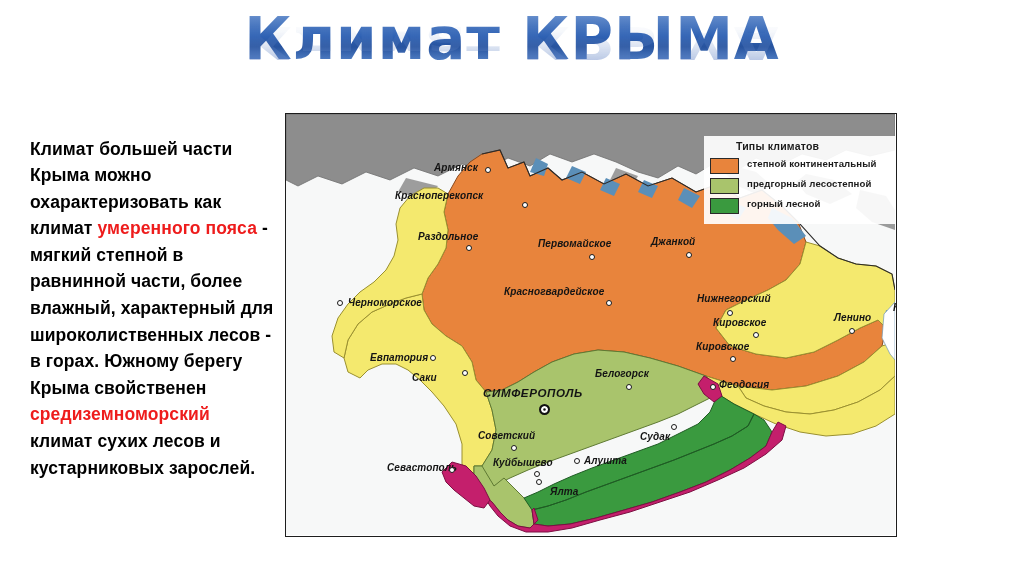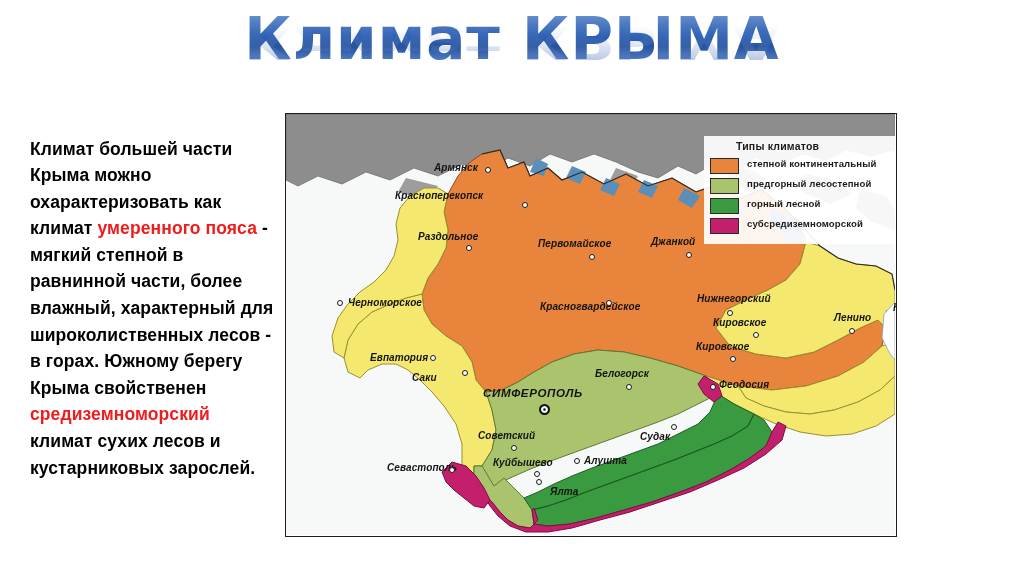--- a/index.html
+++ b/index.html
@@ -266,21 +266,21 @@
       <div class="city" style="left: 109px; top: 76px;">Красноперекопск</div>
       <div class="dot" style="left: 236px; top: 88px;"></div>
       <div class="city" style="left: 132px; top: 117px;">Раздольное</div>
       <div class="dot" style="left: 180px; top: 131px;"></div>
       <div class="city" style="left: 252px; top: 124px;">Первомайское</div>
       <div class="dot" style="left: 303px; top: 140px;"></div>
       <div class="city" style="left: 365px; top: 122px;">Джанкой</div>
       <div class="dot" style="left: 400px; top: 138px;"></div>
       <div class="city" style="left: 62px; top: 183px;">Черноморское</div>
       <div class="dot" style="left: 51px; top: 186px;"></div>
-      <div class="city" style="left: 218px; top: 187px; margin-left: 36px;">Красногвардейское</div>
+      <div class="city" style="left: 218px; top: 172px;">Красногвардейское</div>
       <div class="dot" style="left: 320px; top: 186px;"></div>
       <div class="city" style="left: 411px; top: 179px;">Нижнегорский</div>
       <div class="dot" style="left: 441px; top: 196px;"></div>
       <div class="city" style="left: 427px; top: 203px;">Кировское</div>
       <div class="dot" style="left: 467px; top: 218px;"></div>
       <div class="city" style="left: 410px; top: 227px;">Кировское</div>
       <div class="dot" style="left: 444px; top: 242px;"></div>
       <div class="city" style="left: 548px; top: 198px;">Ленино</div>
       <div class="dot" style="left: 563px; top: 214px;"></div>
       <div class="city" style="left: 607px; top: 188px;">Керчь</div>
@@ -316,20 +316,16 @@
           <span class="legend-label">степной континентальный</span>
         </div>
         <div class="legend-row">
           <span class="legend-swatch" style="background: rgb(169, 196, 108);"></span>
           <span class="legend-label">предгорный лесостепной</span>
         </div>
         <div class="legend-row">
           <span class="legend-swatch" style="background: rgb(58, 154, 63);"></span>
           <span class="legend-label">горный лесной</span>
         </div>
-        <div class="legend-row">
-          <span class="legend-swatch" style="background: rgb(196, 31, 108);"></span>
-          <span class="legend-label">субсредиземноморской</span>
-        </div>
       </div>
   </div>
 
 </div>
 
 </body></html>

